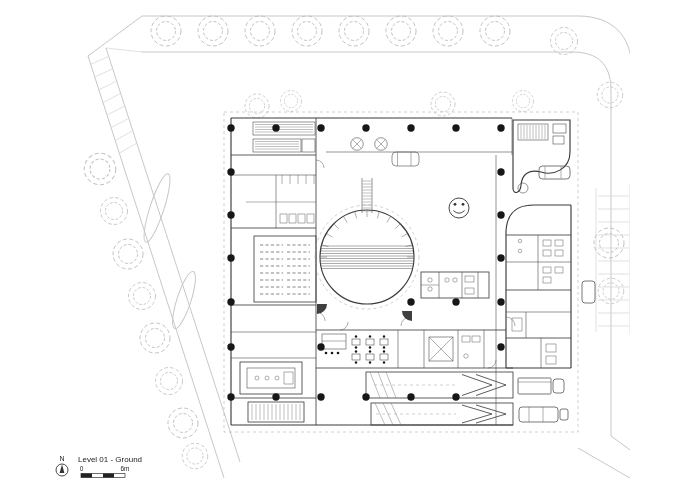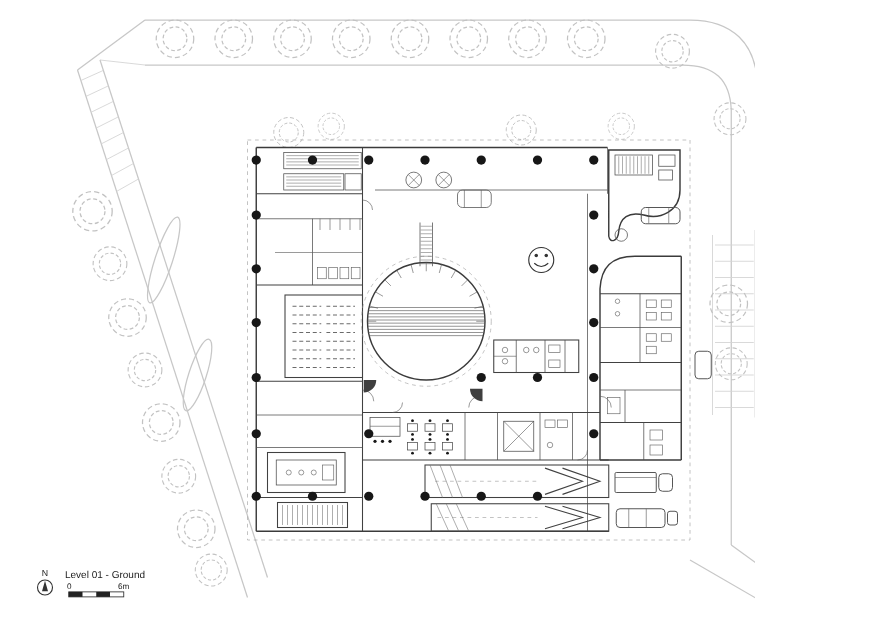--- a/index.html
+++ b/index.html
@@ -1,17 +1,17 @@
 <!DOCTYPE html>
 <html><head>
 <meta charset="utf-8">
 <style>
   html,body{margin:0;padding:0;background:#ffffff;}
   body{width:700px;height:494px;font-family:"Liberation Sans",sans-serif;}
-  .stage{position:relative;width:604px;height:494px;background:#ffffff;overflow:hidden;}
+  .stage{position:relative;width:604px;height:494px;background:#ffffff;overflow:hidden;margin-left:26px;}
   svg{position:absolute;inset:0;display:block;}
   .site{stroke:#c7c7c7;fill:none;stroke-width:1;}
   .site-thin{stroke:#d3d3d3;fill:none;stroke-width:.7;}
   .tree{stroke:#c2c2c2;fill:none;stroke-width:1;}
   .wall{stroke:#3b3b3b;fill:none;stroke-width:1.15;}
   .wall-med{stroke:#414141;fill:none;stroke-width:.85;}
   .wall-thin{stroke:#4d4d4d;fill:none;stroke-width:.6;}
   .detail{stroke:#5d5d5d;fill:none;stroke-width:.5;}
   .hatch{stroke:#6f6f6f;fill:none;stroke-width:.45;}
   .hatch2{stroke:#555555;fill:none;stroke-width:.5;}

